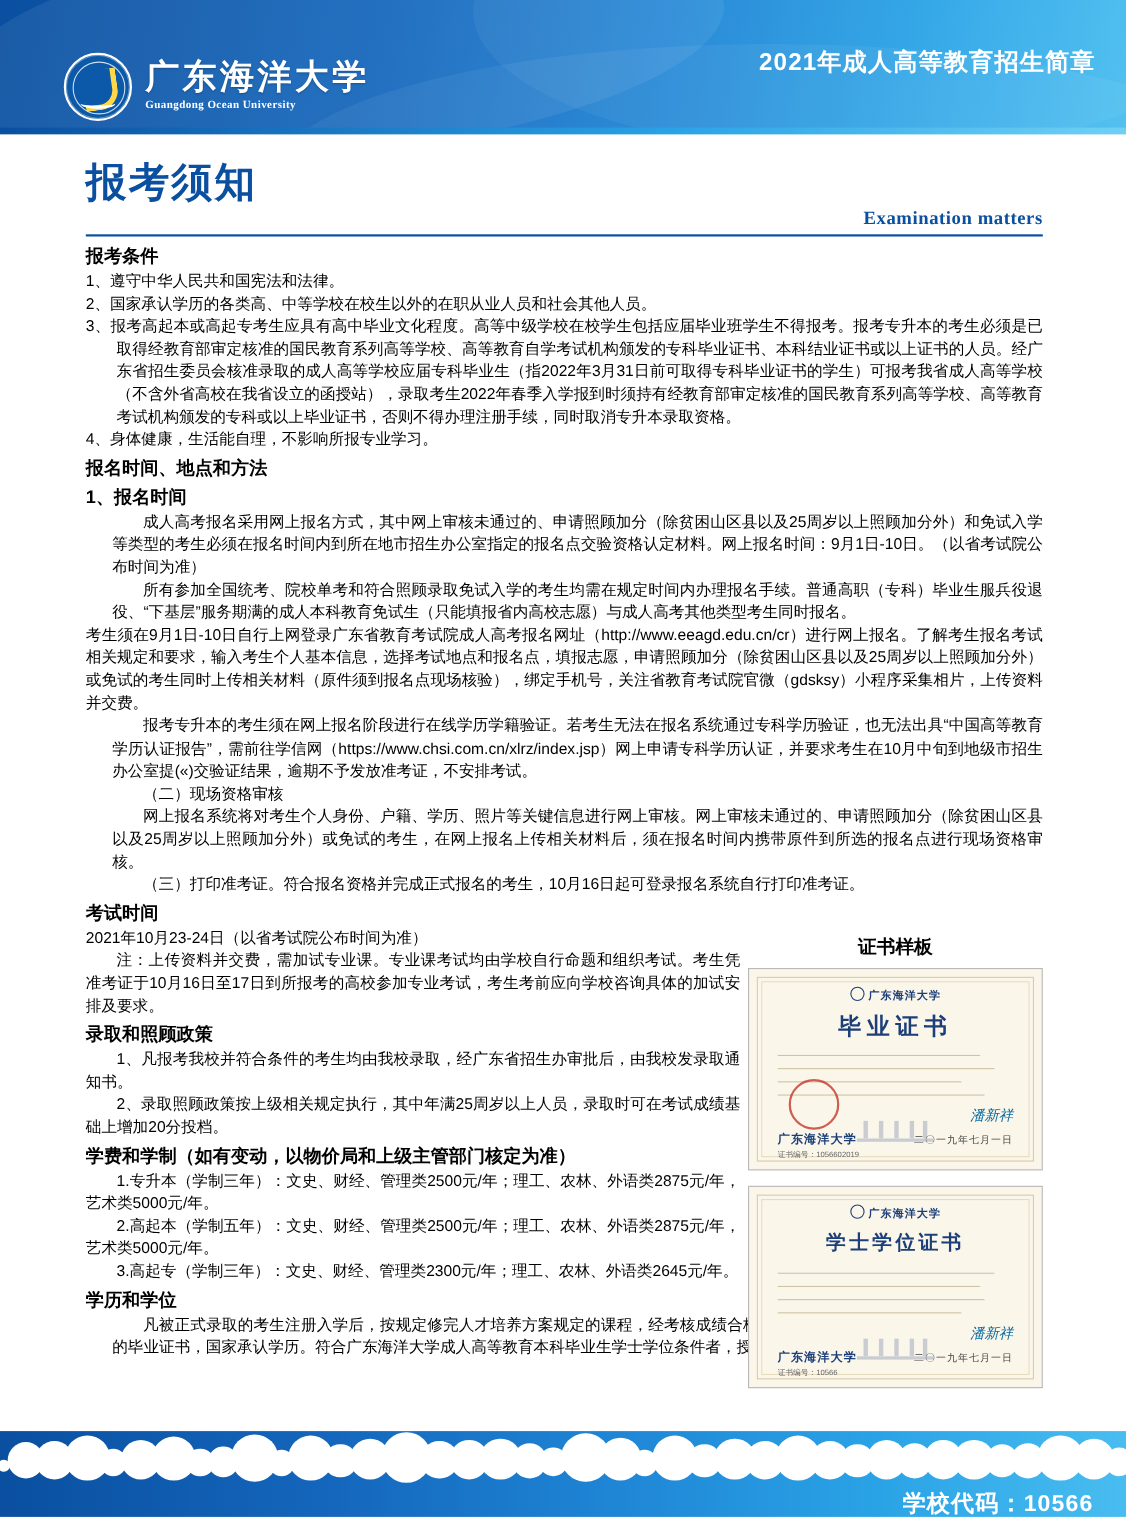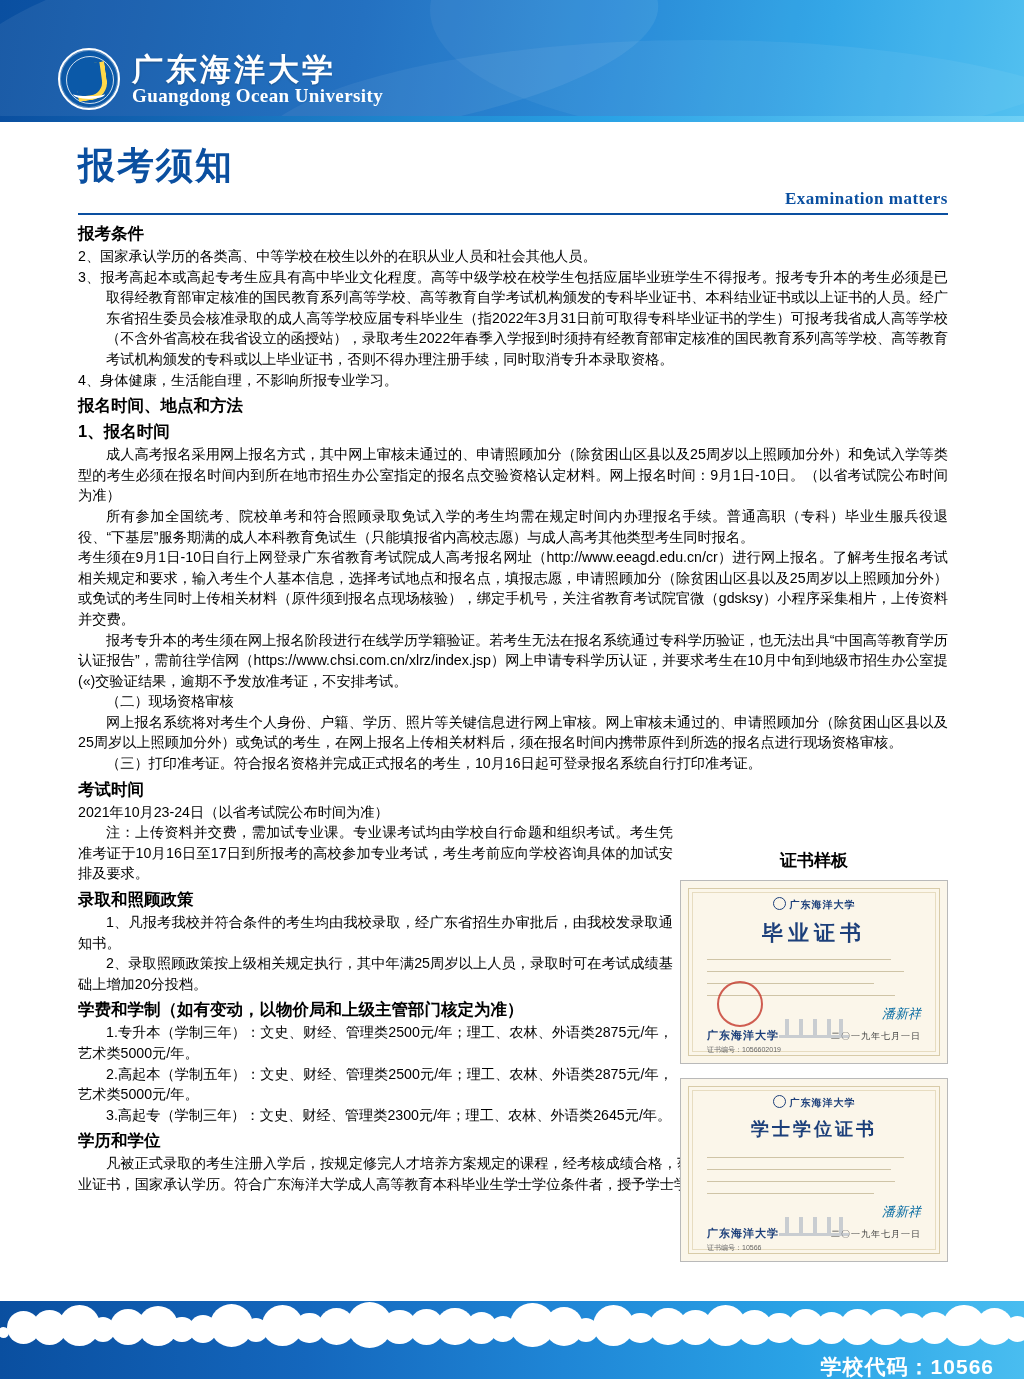--- a/index.html
+++ b/index.html
@@ -61,21 +61,21 @@
   .logo-seal .wv{
     position:absolute;left:13px;bottom:9px;width:32px;height:7px;
     border-bottom:3px solid #ffffff;border-radius:0 0 50% 50%;
   }
   .logo-text{margin-left:12px;}
   .logo-cn{
     color:#ffffff;font-size:31px;font-weight:bold;letter-spacing:3px;
     line-height:34px;text-shadow:0 1px 2px rgba(0,0,0,0.25);
   }
   .logo-en{
-    color:#ffffff;font-size:19px;letter-spacing:0.4px;line-height:18px;
+    color:#ffffff;font-size:10px;letter-spacing:0.4px;line-height:18px;
     font-family:"Liberation Serif", serif;font-weight:bold;
   }
   .header-title{
     position:absolute;right:28px;top:42px;
     color:#ffffff;font-size:22px;font-weight:bold;letter-spacing:1px;
   }
 
   
   .page{
     position:absolute;left:0;top:122px;width:1024px;height:1179px;
@@ -93,21 +93,21 @@
   .rule{
     width:870px;height:2px;background:#0a4fa0;margin-top:4px;margin-bottom:7px;
   }
   h3.sec{
     font-size:16.5px;font-weight:bold;color:#000;margin:4px 0 2px 0;line-height:22px;
   }
   p.t{
     font-size:14.2px;line-height:20.6px;margin:0;color:#000;text-align:justify;
   }
   p.hang{padding-left:28px;text-indent:-28px;}
-  p.in2{text-indent:28px;}
+  p.in2{text-indent:28px;margin-left:24px;}
   .narrow-ind{width:595px;text-indent:28px;}
 
   
   .certs{
     position:absolute;left:680px;top:727px;width:268px;
   }
   .certs-title{
     text-align:center;font-size:17px;font-weight:bold;color:#000;margin-bottom:8px;
   }
   .cert{
@@ -205,31 +205,33 @@
       <div class="inner"></div>
       <div class="hook"></div>
       <div class="wv"></div>
     </div>
     <div class="logo-text">
       <div class="logo-cn">广东海洋大学</div>
       <div class="logo-en">Guangdong Ocean University</div>
     </div>
   </div>
 
+  <div class="header-title">2021年成人高等教育招生简章</div>
 </div>
 <div class="header-bottom-line"></div>
 
 <div class="page">
   <div class="content">
 
     <div class="doc-title">报考须知</div>
     <div class="doc-subtitle">Examination matters</div>
     <div class="rule"></div>
 
     <h3 class="sec">报考条件</h3>
+    <p class="t hang">1、遵守中华人民共和国宪法和法律。</p>
     <p class="t hang">2、国家承认学历的各类高、中等学校在校生以外的在职从业人员和社会其他人员。</p>
     <p class="t hang">3、报考高起本或高起专考生应具有高中毕业文化程度。高等中级学校在校学生包括应届毕业班学生不得报考。报考专升本的考生必须是已取得经教育部审定核准的国民教育系列高等学校、高等教育自学考试机构颁发的专科毕业证书、本科结业证书或以上证书的人员。经广东省招生委员会核准录取的成人高等学校应届专科毕业生（指2022年3月31日前可取得专科毕业证书的学生）可报考我省成人高等学校（不含外省高校在我省设立的函授站），录取考生2022年春季入学报到时须持有经教育部审定核准的国民教育系列高等学校、高等教育考试机构颁发的专科或以上毕业证书，否则不得办理注册手续，同时取消专升本录取资格。</p>
     <p class="t hang">4、身体健康，生活能自理，不影响所报专业学习。</p>
 
     <h3 class="sec">报名时间、地点和方法</h3>
     <h3 class="sec">1、报名时间</h3>
     <p class="t in2">成人高考报名采用网上报名方式，其中网上审核未通过的、申请照顾加分（除贫困山区县以及25周岁以上照顾加分外）和免试入学等类型的考生必须在报名时间内到所在地市招生办公室指定的报名点交验资格认定材料。网上报名时间：9月1日-10日。（以省考试院公布时间为准）</p>
     <p class="t in2">所有参加全国统考、院校单考和符合照顾录取免试入学的考生均需在规定时间内办理报名手续。普通高职（专科）毕业生服兵役退役、“下基层”服务期满的成人本科教育免试生（只能填报省内高校志愿）与成人高考其他类型考生同时报名。</p>
 
     <p class="t">考生须在9月1日-10日自行上网登录广东省教育考试院成人高考报名网址（http://www.eeagd.edu.cn/cr）进行网上报名。了解考生报名考试相关规定和要求，输入考生个人基本信息，选择考试地点和报名点，填报志愿，申请照顾加分（除贫困山区县以及25周岁以上照顾加分外）或免试的考生同时上传相关材料（原件须到报名点现场核验），绑定手机号，关注省教育考试院官微（gdsksy）小程序采集相片，上传资料并交费。</p>

